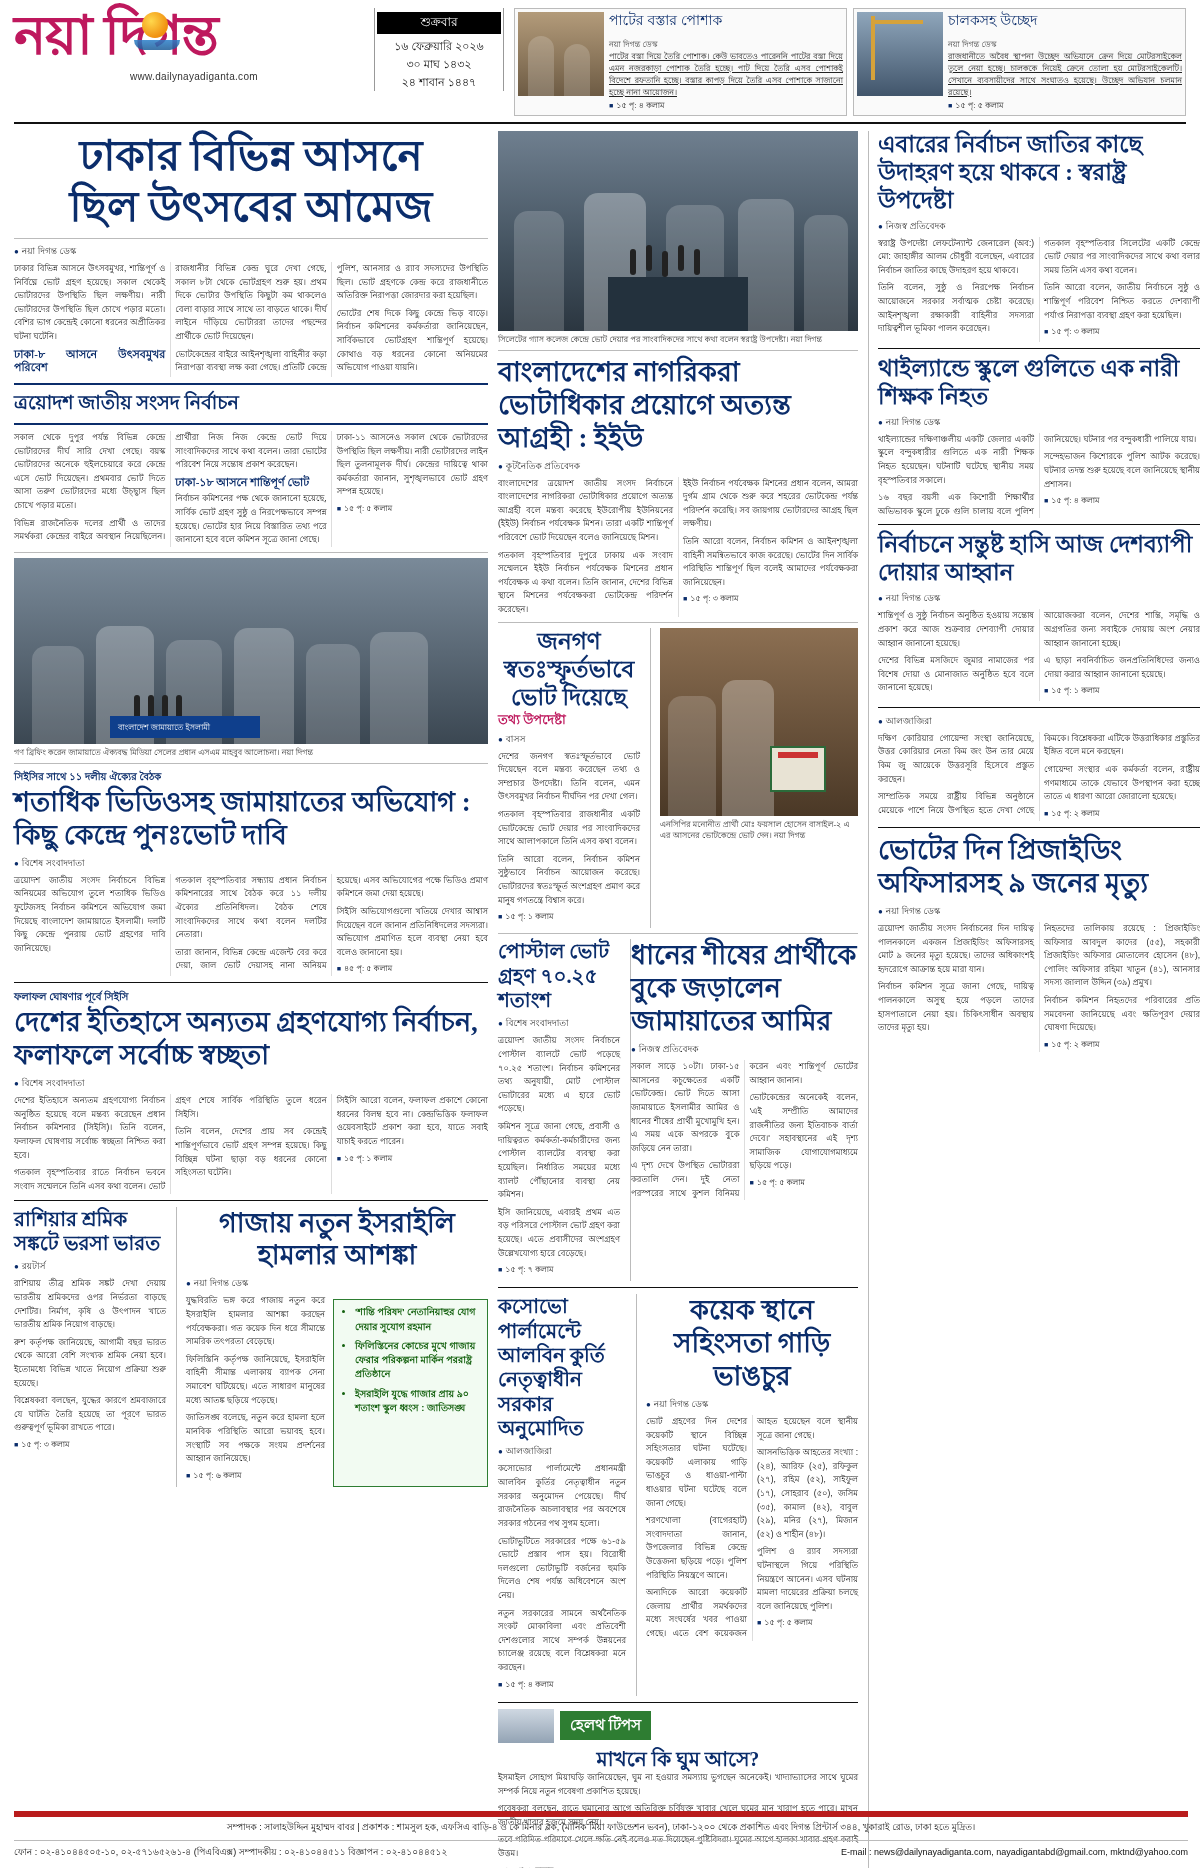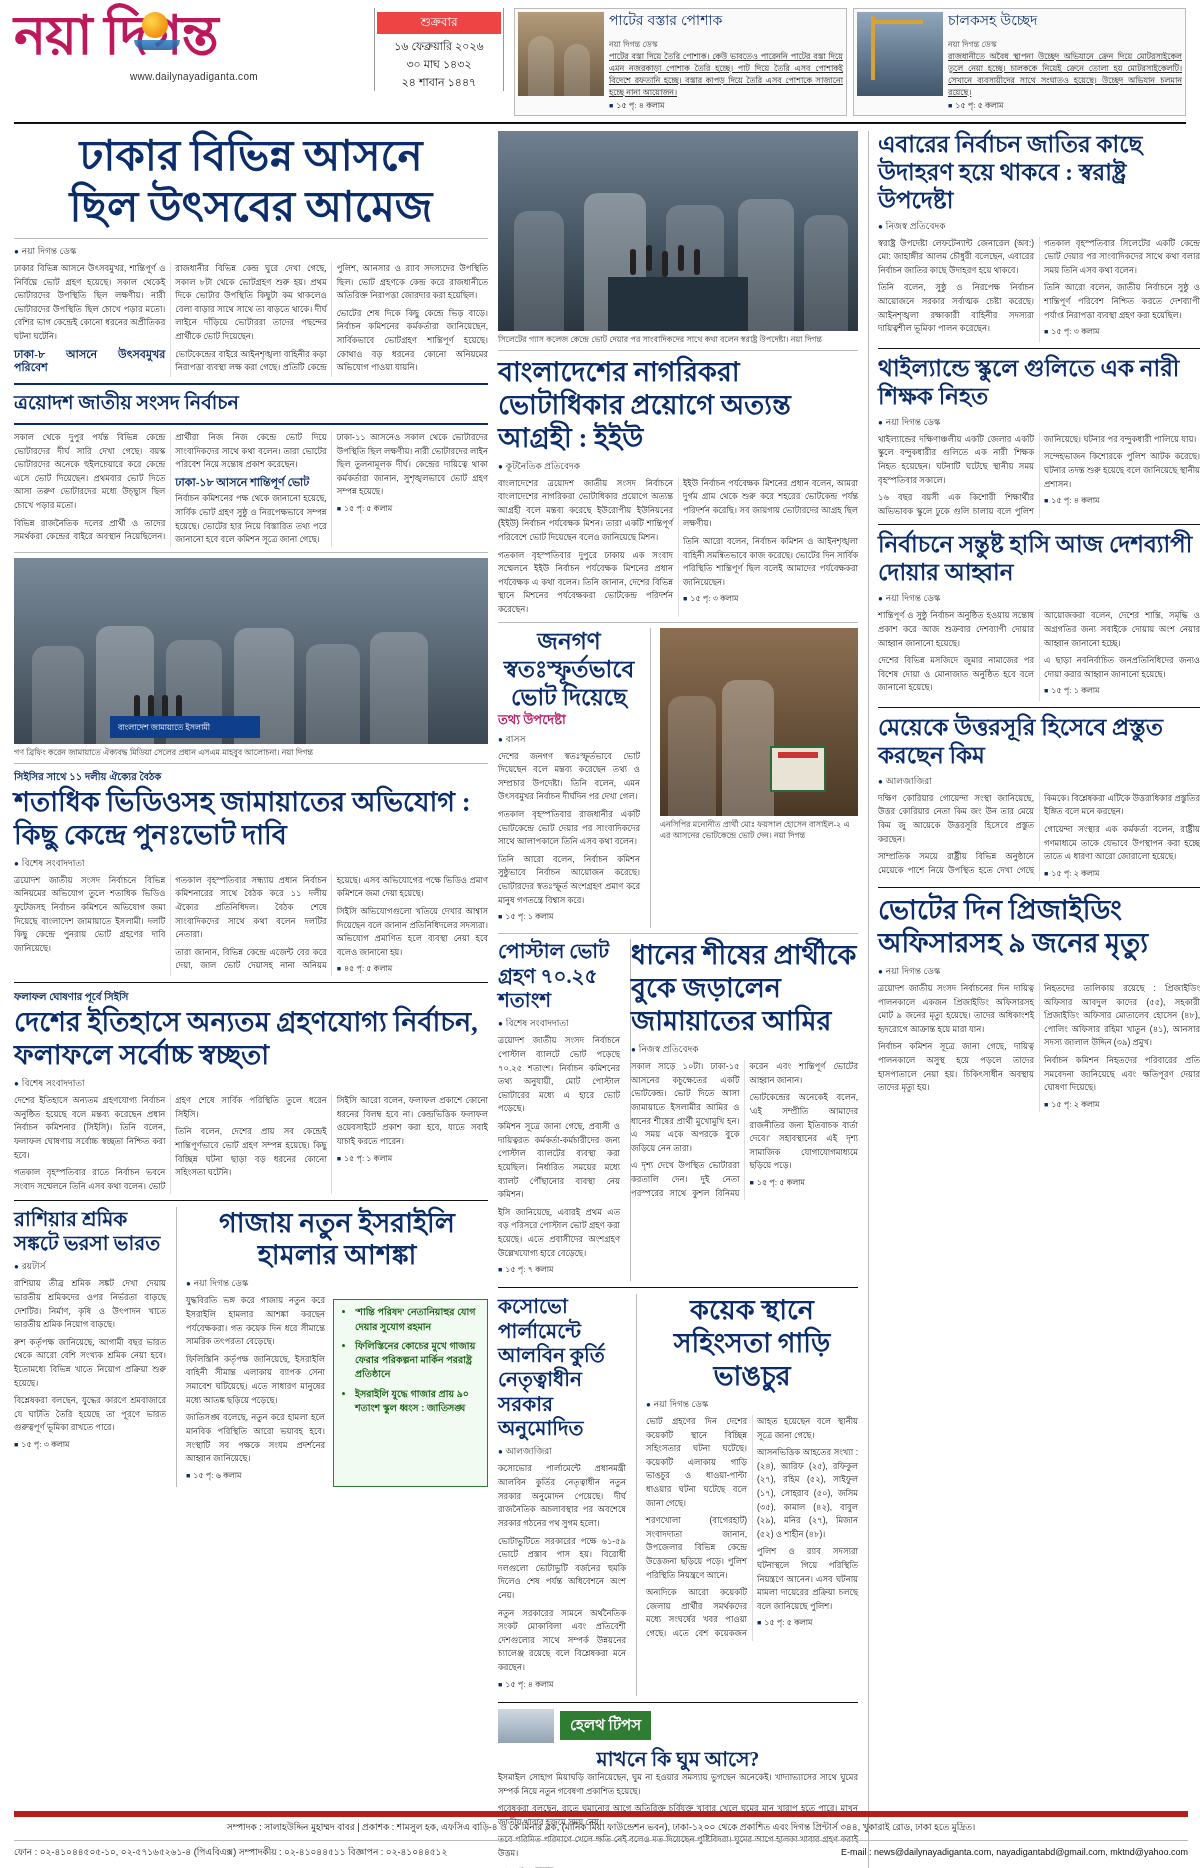--- a/index.html
+++ b/index.html
@@ -27,21 +27,21 @@
     position:absolute; left:120px; top:-2px; width:46px; height:46px;
   }
   .logo-sun .disc { position:absolute; left:8px; top:6px; width:26px; height:26px; border-radius:50%;
     background:radial-gradient(circle at 35% 35%, #ffd84d, #f0900f 70%); }
   .logo-sun .wave { position:absolute; left:0; bottom:2px; width:46px; height:10px;
     background:linear-gradient(#2a7fc9,#1c5b97); border-radius:0 0 10px 10px; opacity:.85; }
   .date-block {
     width:130px; flex:0 0 130px; border-left:1px solid #999; border-right:1px solid #999;
     text-align:center; font-size:11px; line-height:1.65; padding:4px 2px 0 2px; color:#111;
   }
-  .date-block .day { background:#ef4444; color:#fff; font-size:12px; padding:1px 0; margin-bottom:3px; }
+  .date-block .day { background:#000000; color:#fff; font-size:12px; padding:1px 0; margin-bottom:3px; }
   .site-url { font-size:10px; color:#333; text-align:center; margin-top:6px; letter-spacing:.3px; }
   .topbox-wrap { flex:1; display:flex; gap:6px; padding-left:10px; }
   .topbox { flex:1; border:1px solid #bbb; display:flex; padding:3px; gap:5px; background:#fafafa; }
   .topbox .thumb { width:86px; flex:0 0 86px; height:84px; }
   .topbox .tb-body { flex:1; }
   .topbox .tb-title { font-size:14px; font-weight:normal; color:#0b2d6b; line-height:1.25; margin-bottom:8px; }
   .topbox .tb-sub { font-size:8px; color:#444; }
   .topbox .tb-text { font-size:8px; line-height:1.5; color:#222; text-align:justify;text-decoration:underline; }
 
   
@@ -418,21 +418,20 @@
       <div class="cols2 bt">
         <p>শান্তিপূর্ণ ও সুষ্ঠু নির্বাচন অনুষ্ঠিত হওয়ায় সন্তোষ প্রকাশ করে আজ শুক্রবার দেশব্যাপী দোয়ার আহ্বান জানানো হয়েছে।</p>
         <p>দেশের বিভিন্ন মসজিদে জুমার নামাজের পর বিশেষ দোয়া ও মোনাজাত অনুষ্ঠিত হবে বলে জানানো হয়েছে।</p>
         <p>আয়োজকরা বলেন, দেশের শান্তি, সমৃদ্ধি ও অগ্রগতির জন্য সবাইকে দোয়ায় অংশ নেয়ার আহ্বান জানানো হচ্ছে।</p>
         <p>এ ছাড়া নবনির্বাচিত জনপ্রতিনিধিদের জন্যও দোয়া করার আহ্বান জানানো হয়েছে।</p>
         <p class="cont">১৫ পৃ: ১ কলাম</p>
       </div>
 
       <div class="rule"></div>
 
-      <div class="hl hl-lg">মেয়েকে উত্তরসূরি হিসেবে প্রস্তুত করছেন কিম</div>
       <div class="byline">আলজাজিরা</div>
       <div class="cols2 bt">
         <p>দক্ষিণ কোরিয়ার গোয়েন্দা সংস্থা জানিয়েছে, উত্তর কোরিয়ার নেতা কিম জং উন তার মেয়ে কিম জু আয়েকে উত্তরসূরি হিসেবে প্রস্তুত করছেন।</p>
         <p>সাম্প্রতিক সময়ে রাষ্ট্রীয় বিভিন্ন অনুষ্ঠানে মেয়েকে পাশে নিয়ে উপস্থিত হতে দেখা গেছে কিমকে। বিশ্লেষকরা এটিকে উত্তরাধিকার প্রস্তুতির ইঙ্গিত বলে মনে করছেন।</p>
         <p>গোয়েন্দা সংস্থার এক কর্মকর্তা বলেন, রাষ্ট্রীয় গণমাধ্যমে তাকে যেভাবে উপস্থাপন করা হচ্ছে তাতে এ ধারণা আরো জোরালো হয়েছে।</p>
         <p class="cont">১৫ পৃ: ২ কলাম</p>
       </div>
 
       <div class="rule"></div>
 

